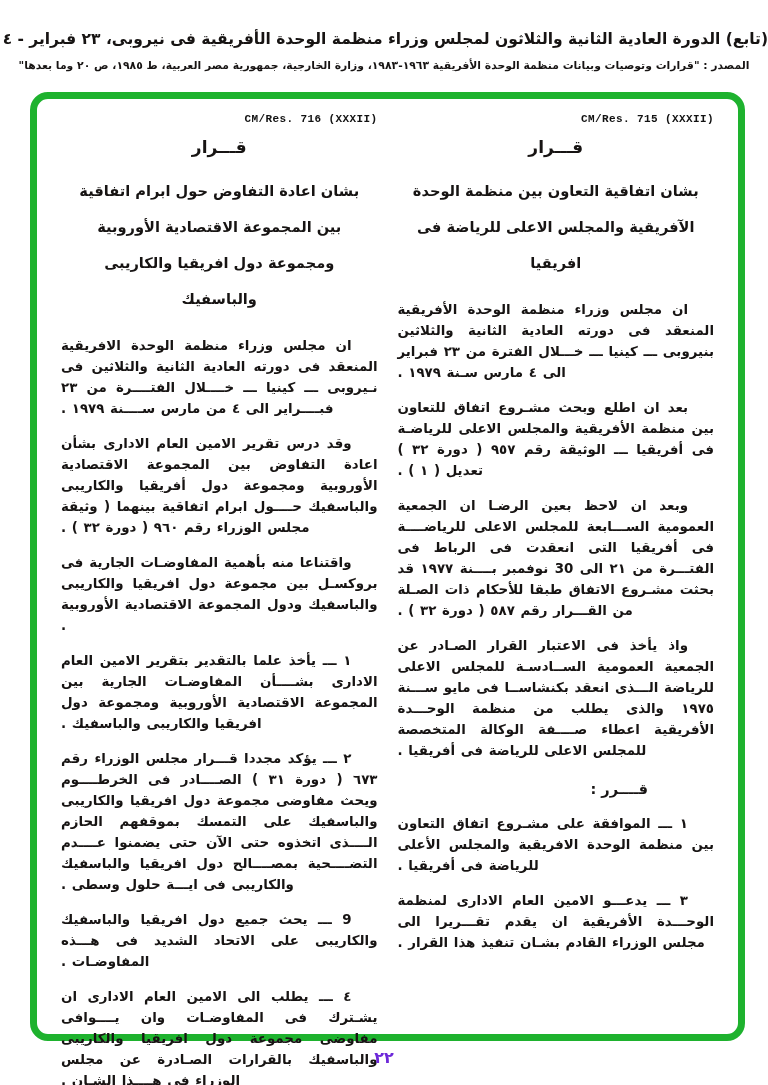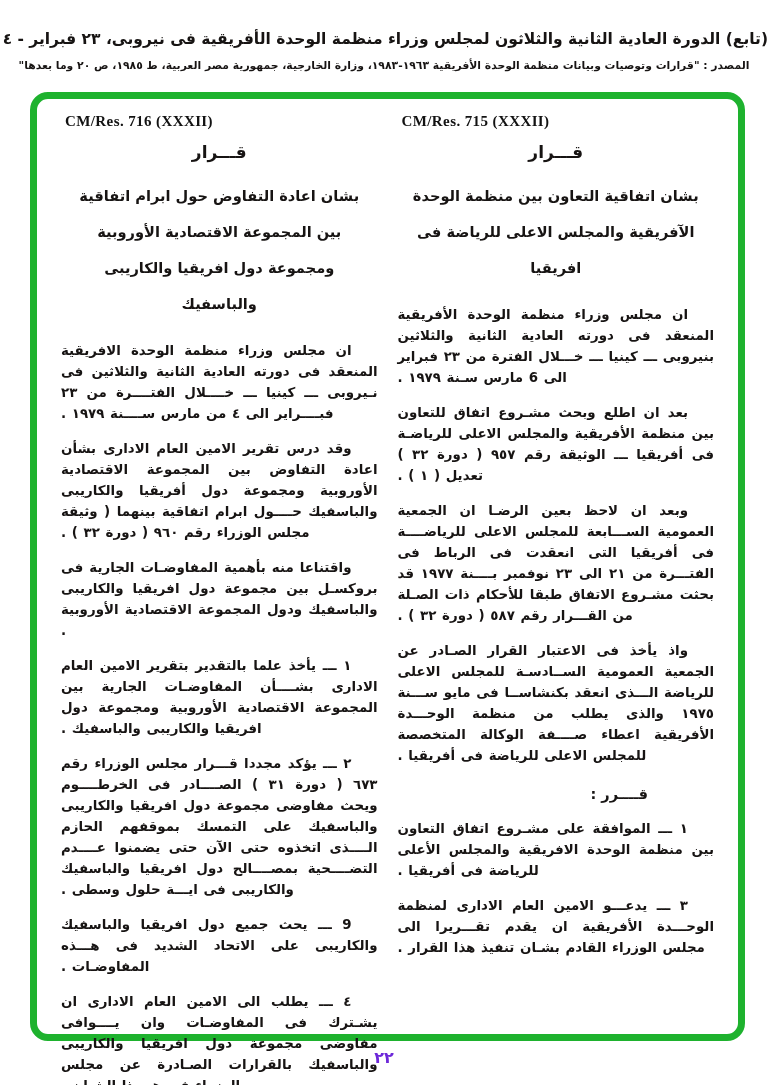--- a/index.html
+++ b/index.html
@@ -53,23 +53,23 @@
     padding: 14px 24px 0 24px;
     height: 100%;
   }
   .res-col {
     flex: 1 1 0;
     direction: rtl;
   }
   
   .res-ref {
     direction: ltr;
-    text-align: left;
-    font-family: Liberation Serif, serif;
-    font-size: 15px;
+    text-align: right;
+    font-family: Liberation Mono, monospace;
+    font-size: 11px;
     font-weight: 600;
     letter-spacing: 0.4px;
     color: #121212;
     padding-left: 4px;
   }
   .res-heading {
     text-align: center;
     font-size: 17px;
     font-weight: bold;
     margin-top: 12px;
@@ -126,23 +126,23 @@
   </div>
 
   <div class="doc-frame" style="border-color: rgb(30, 178, 46);">
     <div class="columns">
 
       <div class="res-col">
         <div class="res-ref">CM/Res. 715 (XXXII)</div>
         <div class="res-heading">قـــرار</div>
         <div class="res-title">بشان اتفاقية التعاون بين منظمة الوحدة الآفريقية والمجلس الاعلى للرياضة فى افريقيا</div>
         <div class="res-body">
-          <p class="para">ان مجلس وزراء منظمة الوحدة الأفريقية المنعقد فى دورته العادية الثانية والثلاثين بنيروبى ـــ كينيا ـــ خـــلال الفترة من ٢٣ فبراير الى 6 مارس سـنة ١٩٧٩ .</p>
+          <p class="para">ان مجلس وزراء منظمة الوحدة الأفريقية المنعقد فى دورته العادية الثانية والثلاثين بنيروبى ـــ كينيا ـــ خـــلال الفترة من ٢٣ فبراير الى ٤ مارس سـنة ١٩٧٩ .</p>
           <p class="para">بعد ان اطلع وبحث مشـروع اتفاق للتعاون بين منظمة الأفريقية والمجلس الاعلى للرياضـة فى أفريقيا ـــ الوثيقة رقم ٩٥٧ ( دورة ٣٢ ) تعديل ( ١ ) .</p>
-          <p class="para">وبعد ان لاحظ بعين الرضـا ان الجمعية العمومية الســـابعة للمجلس الاعلى للرياضــــة فى أفريقيا التى انعقدت فى الرباط فى الفتـــرة من ٢١ الى ٢٣ نوفمبر بــــنة ١٩٧٧ قد بحثت مشـروع الاتفاق طبقا للأحكام ذات الصـلة من القـــرار رقم ٥٨٧ ( دورة ٣٢ ) .</p>
+          <p class="para">وبعد ان لاحظ بعين الرضـا ان الجمعية العمومية الســـابعة للمجلس الاعلى للرياضــــة فى أفريقيا التى انعقدت فى الرباط فى الفتـــرة من ٢١ الى 30 نوفمبر بــــنة ١٩٧٧ قد بحثت مشـروع الاتفاق طبقا للأحكام ذات الصـلة من القـــرار رقم ٥٨٧ ( دورة ٣٢ ) .</p>
           <p class="para">واذ يأخذ فى الاعتبار القرار الصـادر عن الجمعية العمومية الســادسـة للمجلس الاعلى للرياضة الـــذى انعقد بكنشاســا فى مايو ســـنة ١٩٧٥ والذى يطلب من منظمة الوحـــدة الأفريقية اعطاء صــــفة الوكالة المتخصصة للمجلس الاعلى للرياضة فى أفريقيا .</p>
           <div class="decides-label">قــــرر :</div>
           <p class="para">١ ـــ الموافقة على مشـروع اتفاق التعاون بين منظمة الوحدة الافريقية والمجلس الأعلى للرياضة فى أفريقيا .</p>
           <p class="para">٣ ـــ يدعـــو الامين العام الادارى لمنظمة الوحـــدة الأفريقية ان يقدم تقـــريرا الى مجلس الوزراء القادم بشـان تنفيذ هذا القرار .</p>
         </div>
       </div>
 
       <div class="res-col">
         <div class="res-ref">CM/Res. 716 (XXXII)</div>
         <div class="res-heading">قـــرار</div>

